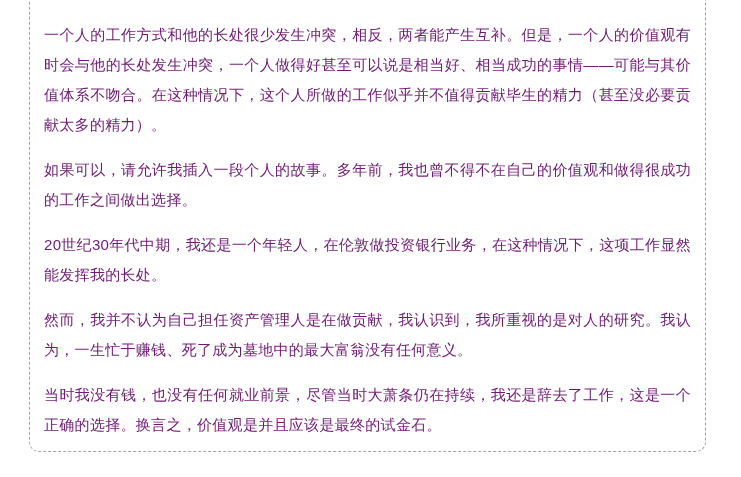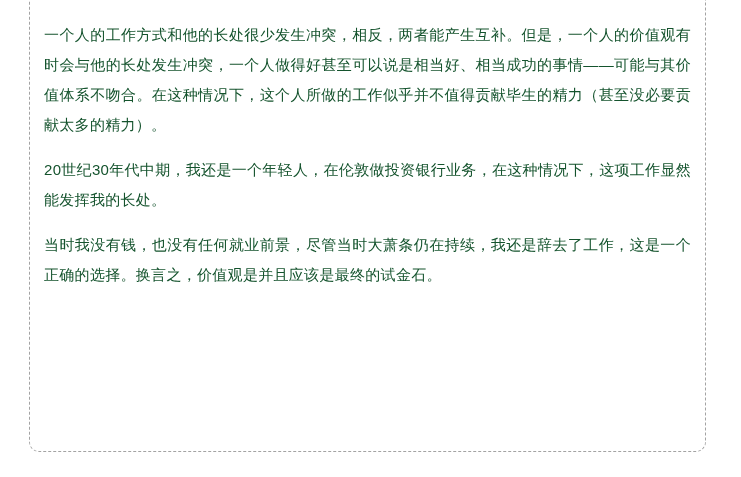--- a/index.html
+++ b/index.html
@@ -21,29 +21,31 @@
     border: 1px dashed #a3a3a3;
     border-radius: 10px;
     padding: 44px 14px 11px 14px;
     background: #ffffff;
   }
   .quote-box p {
     margin: 0 0 15px 0;
     font-size: 15px;
     line-height: 30px;
     letter-spacing: 0.3px;
-    color: #14532d;
+    color: #701a75;
     text-align: justify;
     text-justify: inter-ideograph;
     word-break: break-all;
   }
   .quote-box p:last-child {
     margin-bottom: 8px;
   }
 </style>
 </head>
 <body>
 
 <div class="quote-box">
   <p>一个人的工作方式和他的长处很少发生冲突，相反，两者能产生互补。但是，一个人的价值观有时会与他的长处发生冲突，一个人做得好甚至可以说是相当好、相当成功的事情——可能与其价值体系不吻合。在这种情况下，这个人所做的工作似乎并不值得贡献毕生的精力（甚至没必要贡献太多的精力）。</p>
+  <p>如果可以，请允许我插入一段个人的故事。多年前，我也曾不得不在自己的价值观和做得很成功的工作之间做出选择。</p>
   <p>20世纪30年代中期，我还是一个年轻人，在伦敦做投资银行业务，在这种情况下，这项工作显然能发挥我的长处。</p>
+  <p>然而，我并不认为自己担任资产管理人是在做贡献，我认识到，我所重视的是对人的研究。我认为，一生忙于赚钱、死了成为墓地中的最大富翁没有任何意义。</p>
   <p>当时我没有钱，也没有任何就业前景，尽管当时大萧条仍在持续，我还是辞去了工作，这是一个正确的选择。换言之，价值观是并且应该是最终的试金石。</p>
 </div>
 
 </body></html>

